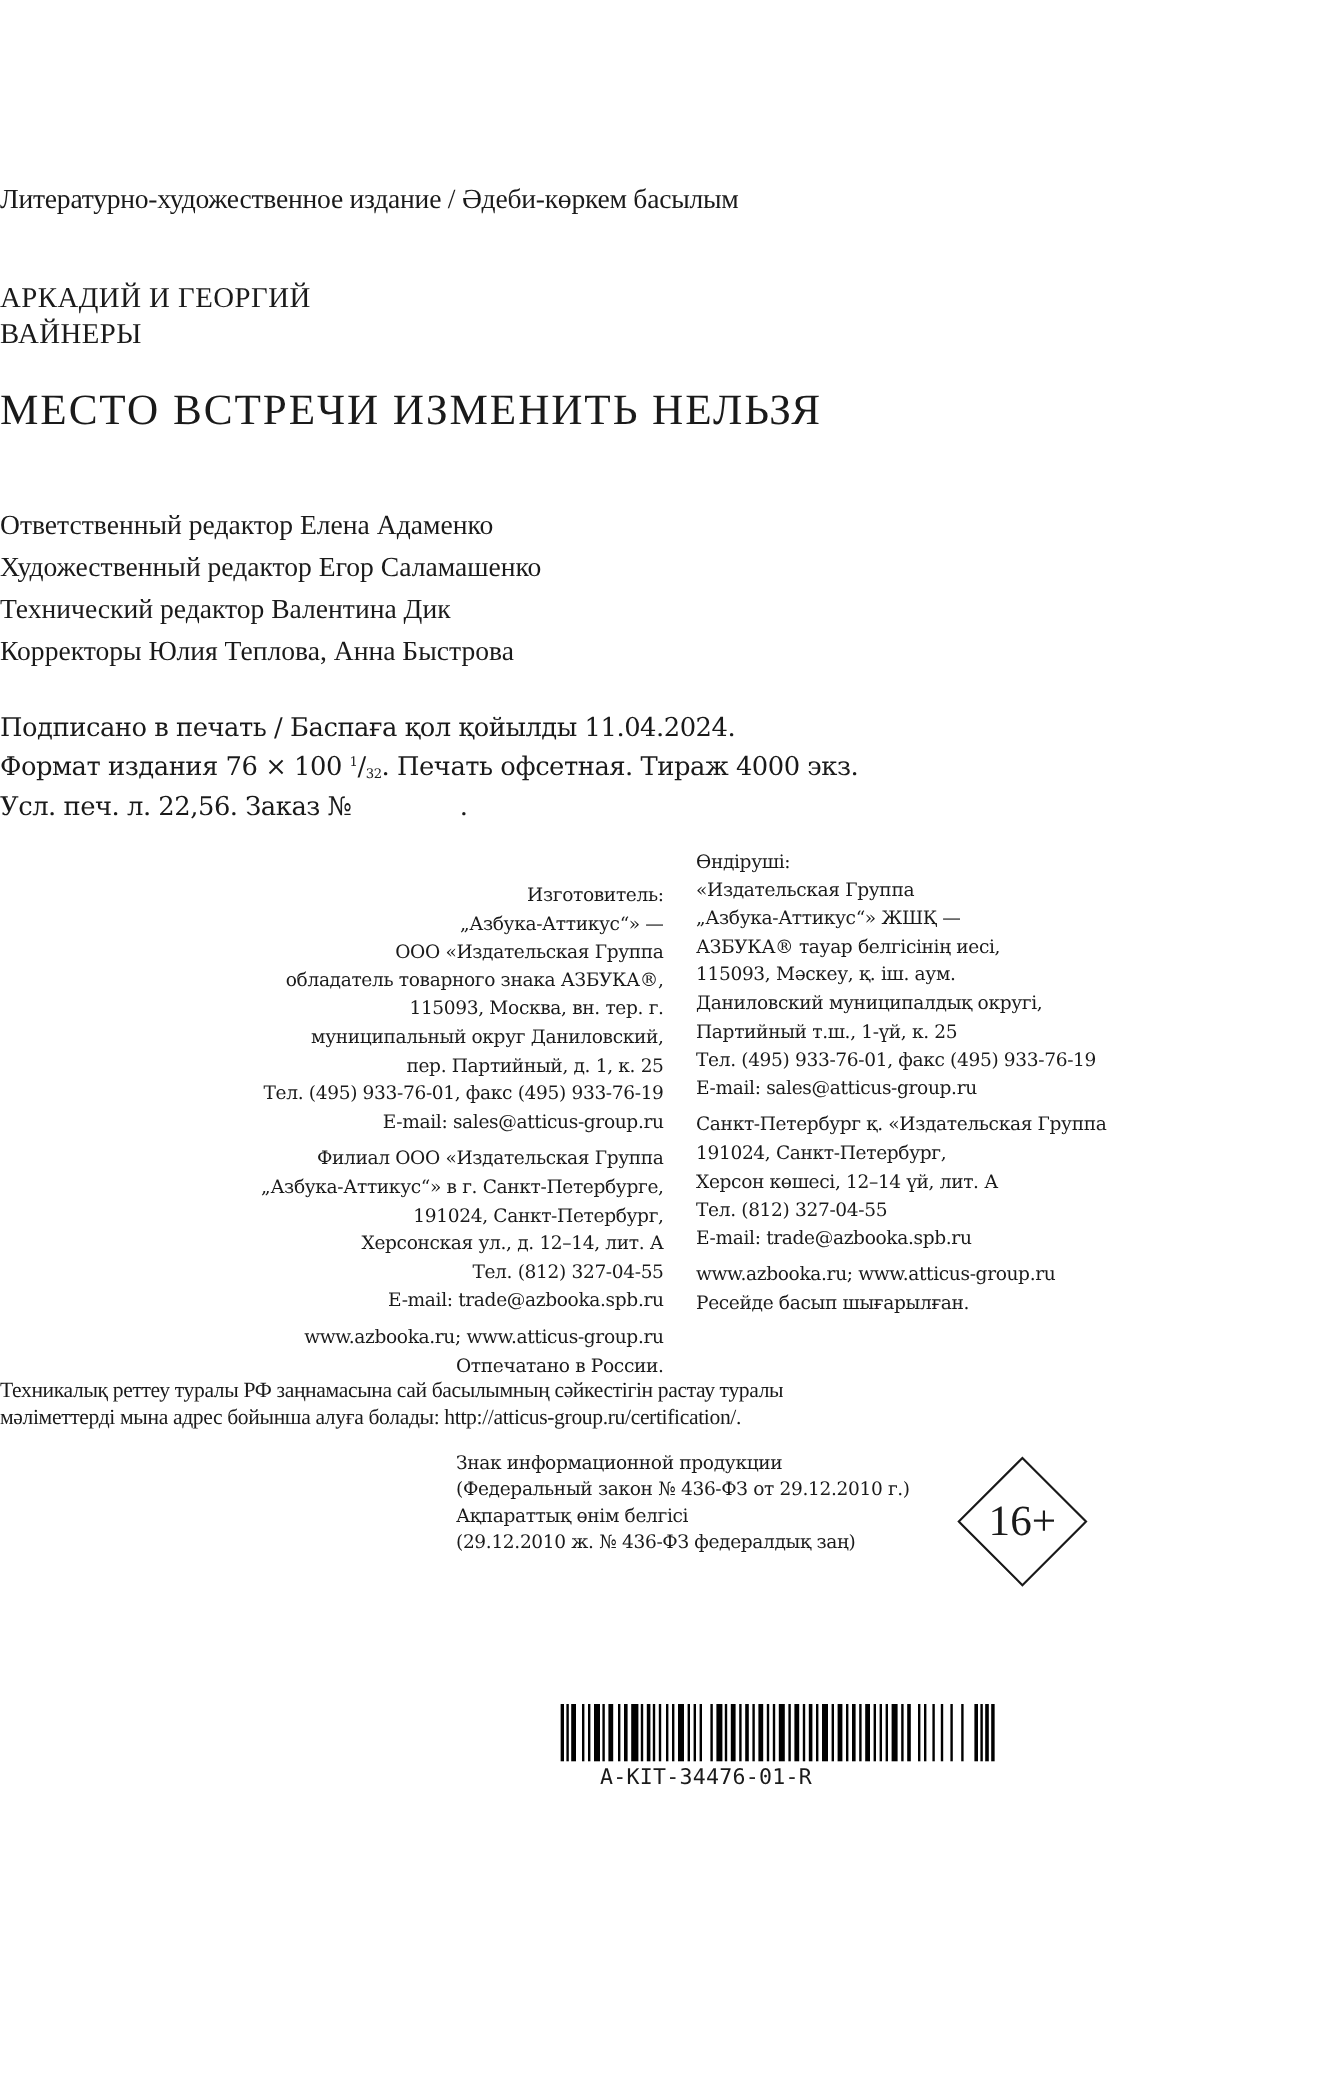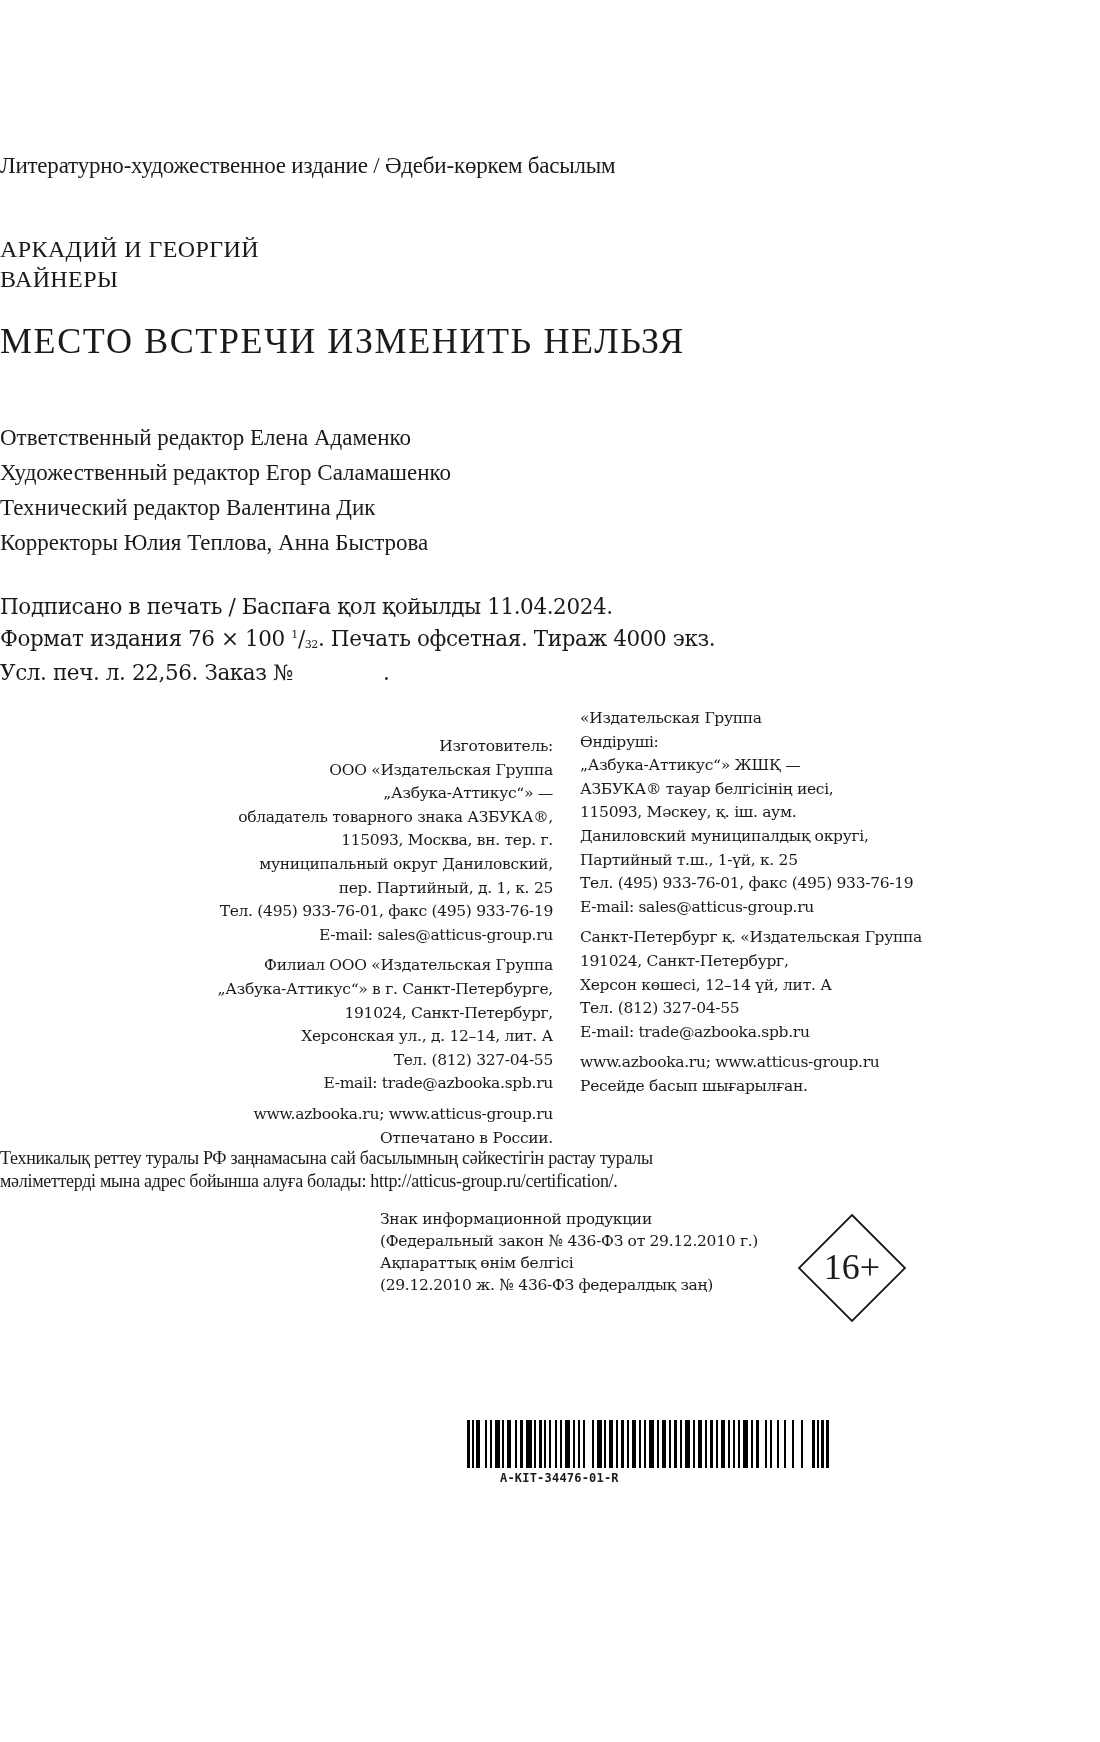--- a/index.html
+++ b/index.html
@@ -15,21 +15,21 @@
   .print sup { font-size: 11px; vertical-align: 8px; }
   .print sub { font-size: 11px; vertical-align: -2px; }
   .cols { top: 707px; left: 0; width: 1100px; font-family: "DejaVu Serif", serif; font-size: 15.5px; line-height: 23.6px; letter-spacing: -0.3px; }
   .col-left { position: absolute; right: 547px; text-align: right; white-space: nowrap; margin-top: 28px; }
   .col-right { position: absolute; left: 580px; text-align: left; white-space: nowrap; }
   .block-gap { height: 7px; }
   .cert { top: 1147px; font-size: 18px; line-height: 23px; letter-spacing: -0.3px; }
   .info { top: 1208px; left: 380px; width: 440px; text-align: left; font-family: "DejaVu Serif", serif; font-size: 15.5px; line-height: 22px; letter-spacing: -0.3px; white-space: nowrap; }
   .age { top: 1213px; left: 797px; width: 110px; height: 110px; }
   .barcode { top: 1420px; left: 467px; width: 362px; height: 48px; }
-  .barcode-label { top: 1471px; left: 500px; font-family: "DejaVu Sans Mono", monospace; font-weight: bold; font-size: 12px; letter-spacing: 0.2px; }
+  .barcode-label { top: 1471px; left: 500px; font-family: "DejaVu Sans Mono", monospace; font-weight: normal; font-size: 18px; letter-spacing: 0.2px; }
 </style>
 </head>
 <body>
 
 <div class="abs center edition">Литературно-художественное издание / Әдеби-көркем басылым</div>
 
 <div class="abs center authors">
   <div>АРКАДИЙ И ГЕОРГИЙ</div>
   <div>ВАЙНЕРЫ</div>
 </div>
@@ -47,42 +47,42 @@
   <div>Подписано в печать / Баспаға қол қойылды 11.04.2024.</div>
   <div>
     <span>Формат издания 76 × 100 </span><sup>1</sup><span>/</span><sub>32</sub><span>. Печать офсетная. Тираж 4000 экз.</span>
   </div>
   <div style="white-space:pre;">Усл. печ. л. 22,56. Заказ №              .</div>
 </div>
 
 <div class="abs cols">
   <div class="col-left">
     <div>Изготовитель:</div>
+    <div>„Азбука-Аттикус“» —</div>
     <div>ООО «Издательская Группа</div>
-    <div>„Азбука-Аттикус“» —</div>
     <div>обладатель товарного знака АЗБУКА®,</div>
     <div>115093, Москва, вн. тер. г.</div>
     <div>муниципальный округ Даниловский,</div>
     <div>пер. Партийный, д. 1, к. 25</div>
     <div>Тел. (495) 933-76-01, факс (495) 933-76-19</div>
     <div>E-mail: sales@atticus-group.ru</div>
     <div class="block-gap"></div>
     <div>Филиал ООО «Издательская Группа</div>
     <div>„Азбука-Аттикус“» в г. Санкт-Петербурге,</div>
     <div>191024, Санкт-Петербург,</div>
     <div>Херсонская ул., д. 12–14, лит. А</div>
     <div>Тел. (812) 327-04-55</div>
     <div>E-mail: trade@azbooka.spb.ru</div>
     <div class="block-gap"></div>
     <div>www.azbooka.ru; www.atticus-group.ru</div>
     <div>Отпечатано в России.</div>
   </div>
   <div class="col-right">
+    <div>Өндіруші:</div>
     <div>«Издательская Группа</div>
-    <div>Өндіруші:</div>
     <div>„Азбука-Аттикус“» ЖШҚ —</div>
     <div>АЗБУКА® тауар белгісінің иесі,</div>
     <div>115093, Мәскеу, қ. іш. аум.</div>
     <div>Даниловский муниципалдық округі,</div>
     <div>Партийный т.ш., 1-үй, к. 25</div>
     <div>Тел. (495) 933-76-01, факс (495) 933-76-19</div>
     <div>E-mail: sales@atticus-group.ru</div>
     <div class="block-gap"></div>
     <div>Санкт-Петербург қ. «Издательская Группа</div>
     <div>191024, Санкт-Петербург,</div>

